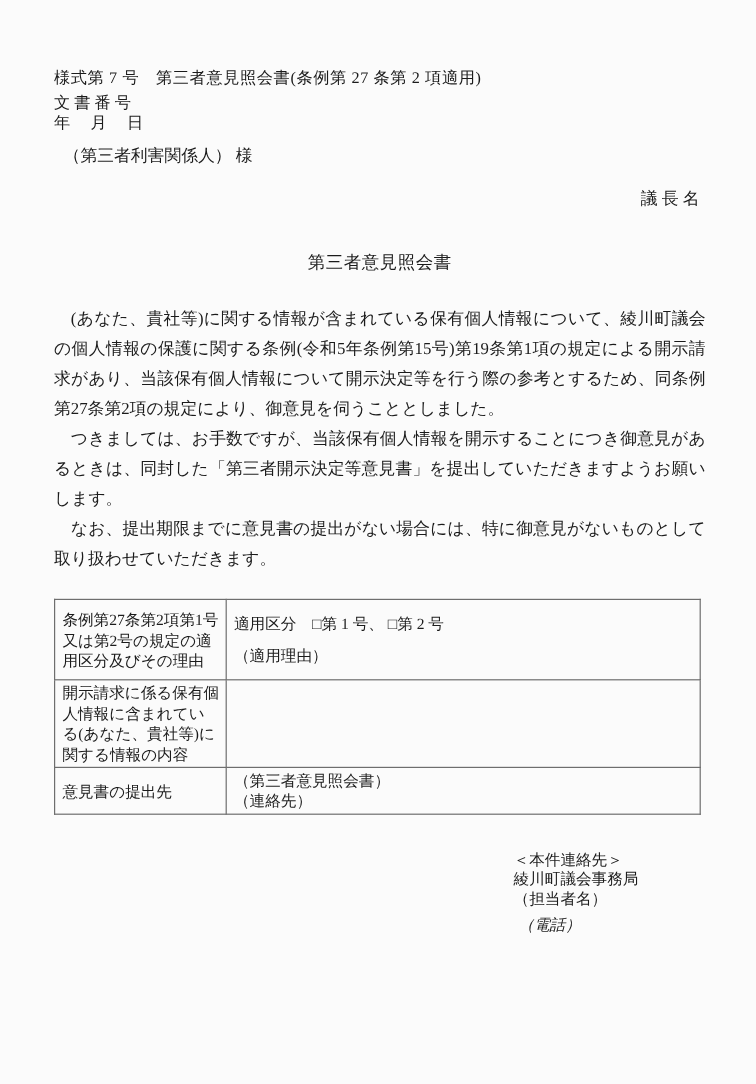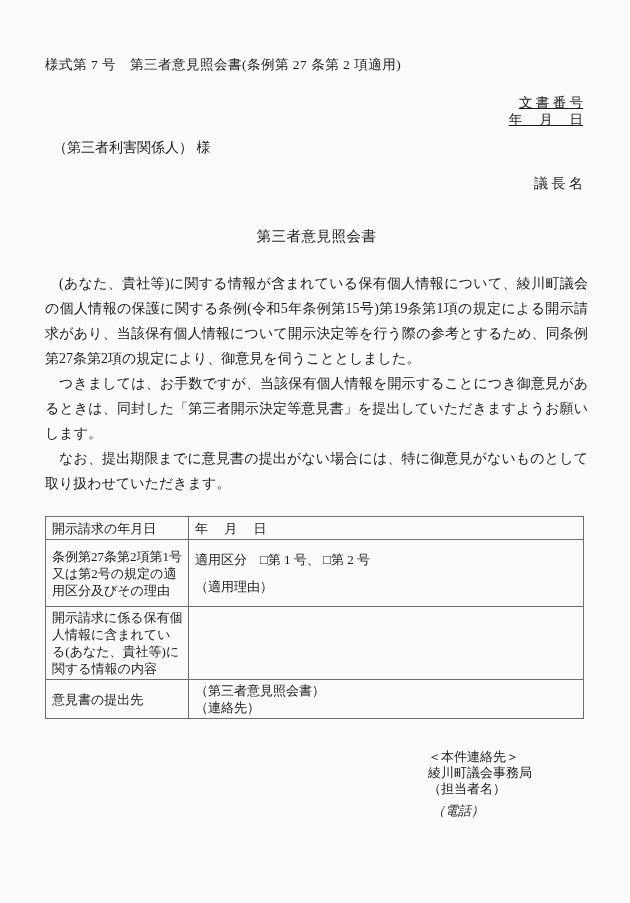--- a/index.html
+++ b/index.html
@@ -16,26 +16,25 @@
     height: 903px;
     padding: 57px 42px 0 45px;
     font-size: 14px;
   }
   .form-line {
     font-size: 13.5px;
     line-height: 15px;
     letter-spacing: 0.5px;
   }
   .doc-block {
-    margin-top: 22px;
+    margin-top: 5px;
     margin-right: 5px;
-    text-align: right;
+    text-align: left;
     font-size: 13.5px;
     line-height: 17px;
-    text-decoration: underline;
   }
   .addressee {
     margin-top: 12px;
     padding-left: 8px;
     font-size: 14px;
     line-height: 15px;
   }
   .sender {
     margin-top: 21px;
     margin-right: 5px;
@@ -123,24 +122,20 @@
     <p>つきましては、お手数ですが、当該保有個人情報を開示することにつき御意見があるときは、同封した「第三者開示決定等意見書」を提出していただきますようお願いします。</p>
     <p>なお、提出期限までに意見書の提出がない場合には、特に御意見がないものとして取り扱わせていただきます。</p>
   </div>
 
   <table class="info-table">
     <colgroup>
       <col class="col-label">
       <col class="col-value">
     </colgroup>
     <tbody>
-      <tr class="r2">
-        <td class="lbl">開示請求の年月日</td>
-        <td class="val v-date">年　 月　 日</td>
-      </tr>
       <tr class="r3">
         <td class="lbl lbl-wide">条例第27条第2項第1号又は第2号の規定の適用区分及びその理由</td>
         <td class="val">
           <div><span>適用区分　</span><span>□</span><span>第 1 号、 </span><span>□</span><span>第 2 号</span></div>
           <div class="reason-line">（適用理由）</div>
         </td>
       </tr>
       <tr class="r4">
         <td class="lbl lbl-tight">開示請求に係る保有個人情報に含まれている(あなた、貴社等)に関する情報の内容</td>
         <td class="val"></td>

